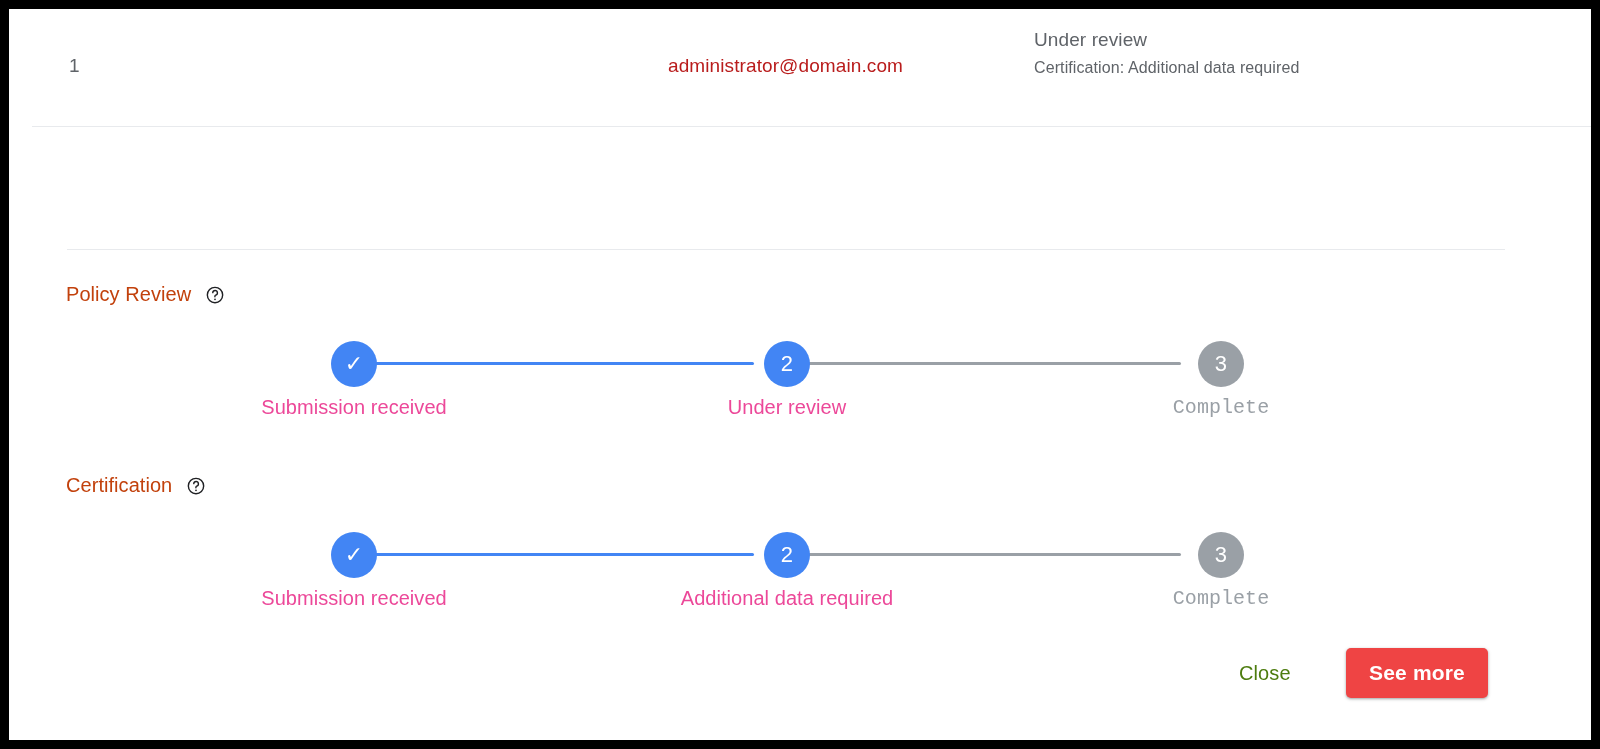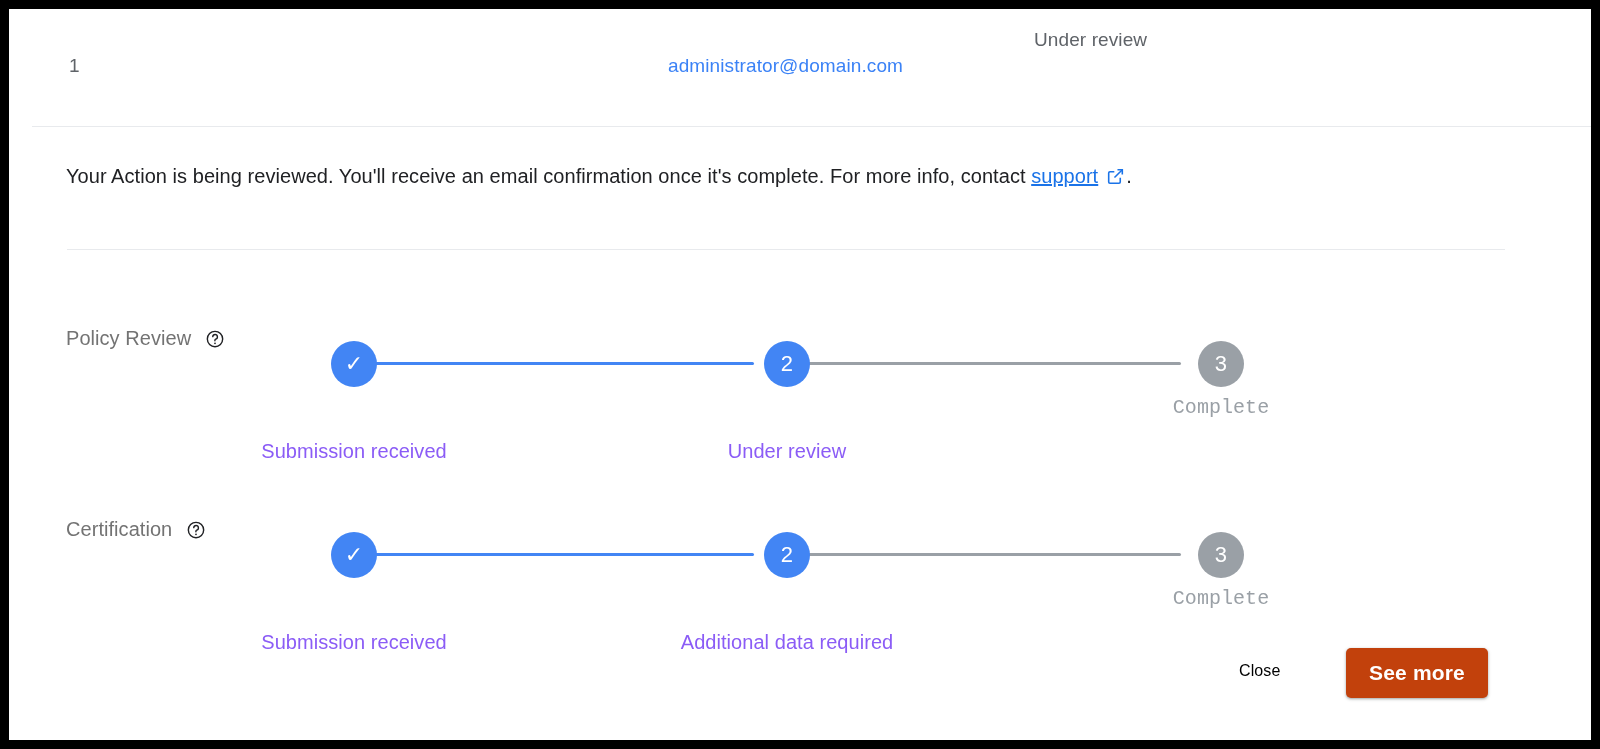--- a/index.html
+++ b/index.html
@@ -58,21 +58,21 @@
     font-size: 19px;
     color: #5f6368;
     letter-spacing: .1px;
     white-space: nowrap;
   }
   .h-email {
     position: absolute;
     left: 659px;
     top: 46px;
     font-size: 19px;
-    color: #3b82f6;
+    color: #b91c1c;
     letter-spacing: .1px;
     white-space: nowrap;
   }
   .h-status {
     position: absolute;
     left: 1025px;
     top: 17px;
     width: 520px;
   }
   .h-status-title {
@@ -132,24 +132,23 @@
     top: 240px;
     width: 1438px;
     height: 1px;
     background: #e8eaed;
   }
 
   
   .section-title {
     position: absolute;
     font-size: 20px;
-    color: #737373;
+    color: #c2410c;
     letter-spacing: .05px;
     white-space: nowrap;
-    margin-top: 44px;
   }
   .help-icon {
     display: inline-block;
     vertical-align: -4px;
     margin-left: 14px;
     width: 20px;
     height: 20px;
   }
 
   
@@ -192,44 +191,44 @@
   .step-circle.inactive { background: #9aa0a6; }
 
   .step-label {
     position: absolute;
     top: 65px;
     transform: translateX(-50%);
     font-size: 20px;
     letter-spacing: .05px;
     white-space: nowrap;
   }
-  .step-label.blue { color: #8b5cf6; margin-top: 44px; }
+  .step-label.blue { color: #ec4899; }
   .step-label.gray { color: #9aa0a6; font-family: Liberation Mono, monospace; }
 
   
   .btn-close {
     position: absolute;
     left: 1216px;
     top: 645px;
-    font-size: 16px;
-    color: #000000;
+    font-size: 20px;
+    color: #4d7c0f;
     letter-spacing: .1px;
     cursor: pointer;
     padding: 8px 14px;
     background: none;
     border: none;
     font-family: "Liberation Sans", sans-serif;
   }
   .btn-see-more {
     position: absolute;
     left: 1337px;
     top: 639px;
     width: 142px;
     height: 50px;
-    background: #c2410c;
+    background: #ef4444;
     color: #ffffff;
     font-size: 21px;
     font-weight: bold;
     letter-spacing: .15px;
     border: none;
     border-radius: 5px;
     cursor: pointer;
     font-family: "Liberation Sans", sans-serif;
     box-shadow: 0 1px 2px rgba(60,64,67,.3), 0 1px 3px 1px rgba(60,64,67,.15);
   }
@@ -239,32 +238,26 @@
 
 <div class="frame">
   <div class="dialog">
 
     <div class="header-row">
       <div class="h-index">1</div>
       <div class="h-email">administrator@domain.com</div>
 
       <div class="h-status">
         <div class="h-status-title">Under review</div>
+        <div class="h-status-line">Certification: Additional data required</div>
       </div>
     </div>
 
     <div class="divider-full"></div>
 
-    <div class="message">
-      <span>Your Action is being reviewed. You'll receive an email confirmation once it's complete. For more info, contact </span><a class="support-link">support</a><span class="ext-icon"><svg viewBox="0 0 24 24" width="19" height="19" fill="none" stroke="#1a73e8" stroke-width="2">
-            <path d="M18 13.5V19a1.6 1.6 0 0 1-1.6 1.6H5A1.6 1.6 0 0 1 3.4 19V7.6A1.6 1.6 0 0 1 5 6h5.5"></path>
-            <polyline points="14.5,3.4 20.6,3.4 20.6,9.5"></polyline>
-            <line x1="20.6" y1="3.4" x2="10.7" y2="13.3"></line>
-          </svg></span><span>.</span>
-    </div>
 
     <div class="divider-inset"></div>
 
     <div class="section-title" style="left:57px; top:274px;">
       <span>Policy Review</span><span class="help-icon"><svg viewBox="0 0 24 24" width="20" height="20" fill="none" stroke="#202124" stroke-width="1.7">
             <circle cx="12" cy="12" r="9.2"></circle>
             <path d="M9.3 9.2a2.8 2.8 0 1 1 3.4 3.0c-.6.2-.8.7-.8 1.3v.5" stroke-linecap="round"></path>
             <circle cx="12" cy="17.1" r="1.05" fill="#202124" stroke="none"></circle>
           </svg></span>
     </div>

